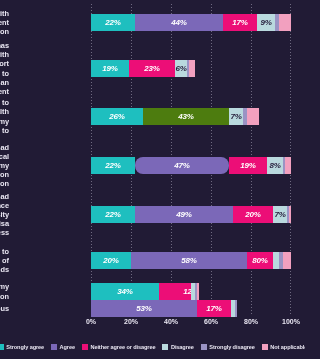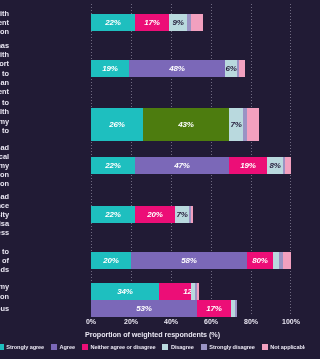--- a/index.html
+++ b/index.html
@@ -94,57 +94,59 @@
         <div class="gridline" style="left: 20%;"></div>
         <div class="gridline" style="left: 40%;"></div>
         <div class="gridline" style="left: 60%;"></div>
         <div class="gridline" style="left: 80%;"></div>
         <div class="gridline" style="left: calc(100% - 1px);"></div>
       </div>
     <div class="rows">
         <div class="row" style="top: 10px; height: 17px;">
           <div class="bar">
             <div class="seg" title="Strongly agree: 22%" style="flex: 0 0 22%; background: rgb(30, 191, 191);">22%</div>
+            <div class="seg" title="Agree: 44%" style="flex: 0 0 44%; background: rgb(123, 104, 184);">44%</div>
             <div class="seg" title="Neither agree or disagree: 17%" style="flex: 0 0 17%; background: rgb(236, 14, 119);">17%</div>
             <div class="seg dark" title="Disagree: 9%" style="flex: 0 0 9%; background: rgb(185, 217, 222);">9%</div>
             <div class="seg" title="Strongly disagree: 2%" style="flex: 0 0 2%; background: rgb(154, 147, 196);"></div>
             <div class="seg" title="Not applicable: 6%" style="flex: 0 0 6%; background: rgb(242, 160, 191);"></div>
           </div>
         </div>
         <div class="row" style="top: 56px; height: 17px;">
           <div class="bar">
             <div class="seg" title="Strongly agree: 19%" style="flex: 0 0 19%; background: rgb(30, 191, 191);">19%</div>
-            <div class="seg" title="Agree: 48%" style="flex: 0 0 48%; background: rgb(123, 104, 184);">48%</div>
+            <div class="seg" title="Neither agree or disagree: 23%" style="flex: 0 0 23%; background: rgb(236, 14, 119);">23%</div>
             <div class="seg dark" title="Disagree: 6%" style="flex: 0 0 6%; background: rgb(185, 217, 222);">6%</div>
             <div class="seg" title="Strongly disagree: 1%" style="flex: 0 0 1%; background: rgb(154, 147, 196);"></div>
             <div class="seg" title="Not applicable: 3%" style="flex: 0 0 3%; background: rgb(242, 160, 191);"></div>
           </div>
         </div>
-        <div class="row" style="top: 104px; height: 33px;">
+        <div class="row" style="top: 104px; height: 17px;">
           <div class="bar">
             <div class="seg" title="Strongly agree: 26%" style="flex: 0 0 26%; background: rgb(30, 191, 191);">26%</div>
             <div class="seg" title="Agree: 43%" style="flex: 0 0 43%; background: #4d7c0f;">43%</div>
             <div class="seg dark" title="Disagree: 7%" style="flex: 0 0 7%; background: rgb(185, 217, 222);">7%</div>
             <div class="seg" title="Strongly disagree: 2%" style="flex: 0 0 2%; background: rgb(154, 147, 196);"></div>
             <div class="seg" title="Not applicable: 6%" style="flex: 0 0 6%; background: rgb(242, 160, 191);"></div>
           </div>
         </div>
         <div class="row" style="top: 153px; height: 17px;">
           <div class="bar">
             <div class="seg" title="Strongly agree: 22%" style="flex: 0 0 22%; background: rgb(30, 191, 191);">22%</div>
-            <div class="seg" title="Agree: 47%" style="flex: 0 0 47%; background: rgb(123, 104, 184);">47%</div>
+            <div class="seg" title="Agree: 47%" style="flex: 0 0 47%; background: rgb(123, 104, 184); border-radius: 8px;">47%</div>
             <div class="seg" title="Neither agree or disagree: 19%" style="flex: 0 0 19%; background: rgb(236, 14, 119);">19%</div>
             <div class="seg dark" title="Disagree: 8%" style="flex: 0 0 8%; background: rgb(185, 217, 222);">8%</div>
             <div class="seg" title="Strongly disagree: 1%" style="flex: 0 0 1%; background: rgb(154, 147, 196);"></div>
             <div class="seg" title="Not applicable: 3%" style="flex: 0 0 3%; background: rgb(242, 160, 191);"></div>
           </div>
         </div>
         <div class="row" style="top: 202px; height: 17px;">
           <div class="bar">
             <div class="seg" title="Strongly agree: 22%" style="flex: 0 0 22%; background: rgb(30, 191, 191);">22%</div>
+            <div class="seg" title="Agree: 49%" style="flex: 0 0 49%; background: rgb(123, 104, 184);">49%</div>
             <div class="seg" title="Neither agree or disagree: 20%" style="flex: 0 0 20%; background: rgb(236, 14, 119);">20%</div>
             <div class="seg dark" title="Disagree: 7%" style="flex: 0 0 7%; background: rgb(185, 217, 222);">7%</div>
             <div class="seg" title="Strongly disagree: 1%" style="flex: 0 0 1%; background: rgb(154, 147, 196);"></div>
             <div class="seg" title="Not applicable: 1%" style="flex: 0 0 1%; background: rgb(242, 160, 191);"></div>
           </div>
         </div>
         <div class="row" style="top: 248px; height: 17px;">
           <div class="bar">
             <div class="seg" title="Strongly agree: 20%" style="flex: 0 0 20%; background: rgb(30, 191, 191);">20%</div>
             <div class="seg" title="Agree: 58%" style="flex: 0 0 58%; background: rgb(123, 104, 184);">58%</div>
@@ -176,21 +178,20 @@
   </div>
 
   <div class="xaxis">
       <div class="xtick" style="left: 0%;">0%</div>
       <div class="xtick" style="left: 20%;">20%</div>
       <div class="xtick" style="left: 40%;">40%</div>
       <div class="xtick" style="left: 60%;">60%</div>
       <div class="xtick" style="left: 80%;">80%</div>
       <div class="xtick" style="left: 100%;">100%</div>
     </div>
-  <div class="xlabel">Proportion of weighted respondents (%)</div>
 
   <div class="legend">
       <div class="legend-item">
         <span class="legend-swatch" style="background: rgb(30, 191, 191);"></span>
         <span class="legend-text">Strongly agree</span>
       </div>
       <div class="legend-item">
         <span class="legend-swatch" style="background: rgb(123, 104, 184);"></span>
         <span class="legend-text">Agree</span>
       </div>

